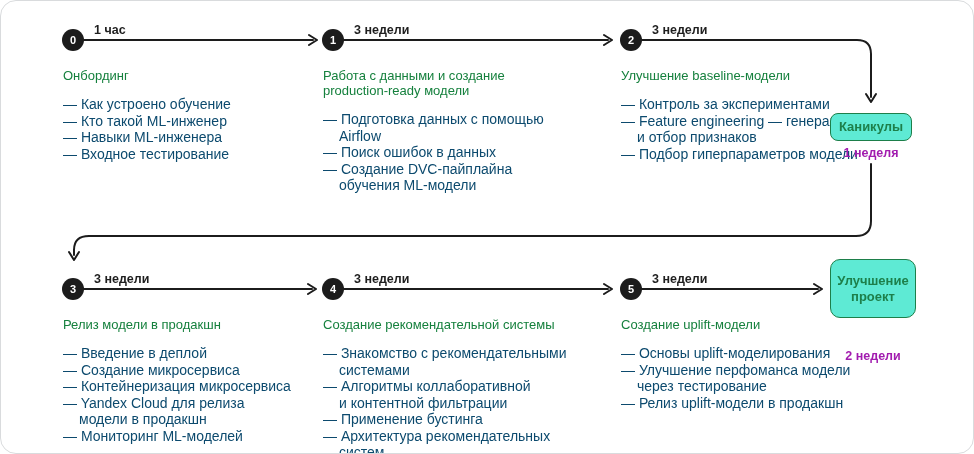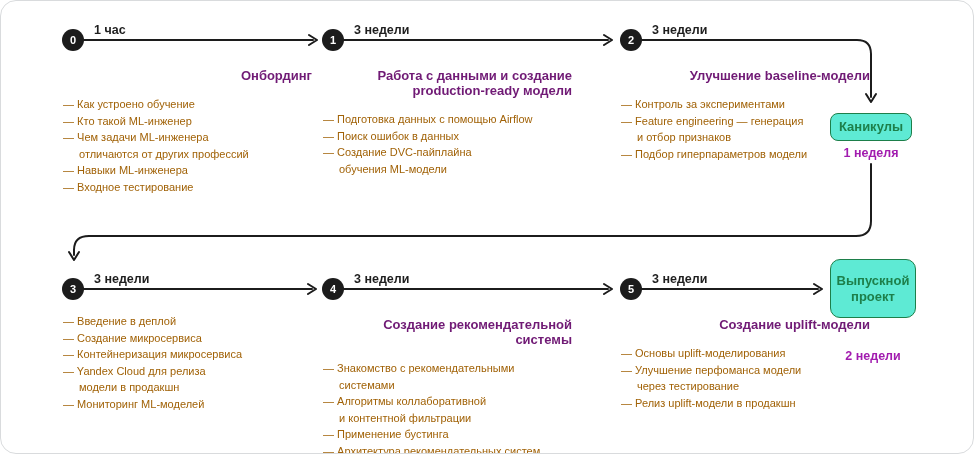--- a/index.html
+++ b/index.html
@@ -21,24 +21,24 @@
 
   .stage-head{position:relative;height:28px;}
   .node{
     position:absolute;left:0;top:6px;width:22px;height:22px;border-radius:50%;
     background:var(--line_black,#1c1c1c);color:#fff;font-size:11px;font-weight:bold;
     display:flex;align-items:center;justify-content:center;
   }
   .duration{position:absolute;left:32px;top:0;font-size:12.5px;font-weight:bold;color:#1f1f1f;text-align:center;}
 
   .stage-title{
-    margin:17px 0 0 1px;font-size:13px;font-weight:bold;color:#701a75;
-    line-height:15px;white-space:pre-line;text-align:right;
+    margin:17px 0 0 1px;font-size:13px;font-weight:normal;color:#15803d;
+    line-height:15px;white-space:pre-line;
   }
-  .stage-items{margin:13px 0 0 1px;font-size:11px;line-height:16.5px;color:#a16207;}
+  .stage-items{margin:13px 0 0 1px;font-size:14px;line-height:16.5px;color:#0c4a6e;}
   .item{padding-left:16px;text-indent:-16px;white-space:pre-line;}
 
   .milestone-box{
     position:absolute;box-sizing:border-box;background:#5eead4;
     border:1.5px solid var(--accent_green,#1d7f4a);color:var(--accent_green,#1d7f4a);
     font-size:13px;font-weight:bold;display:flex;align-items:center;justify-content:center;
     text-align:center;line-height:16px;white-space:pre-line;
   }
   .vacation-box{left:829px;top:112px;width:82px;height:28px;border-radius:8px;}
   .final-box{left:829px;top:258px;width:86px;height:59px;border-radius:10px;}
@@ -60,22 +60,20 @@
 
   <div class="stage s0">
     <div class="stage-head">
       <div class="node">0</div>
       <div class="duration">1 час</div>
     </div>
     <div class="stage-title">Онбординг</div>
     <div class="stage-items">
       <div class="item">— Как устроено обучение</div>
       <div class="item">— Кто такой ML-инженер</div>
-      <div class="item">— Чем задачи ML-инженера
-отличаются от других профессий</div>
       <div class="item">— Навыки ML-инженера</div>
       <div class="item">— Входное тестирование</div>
     </div>
   </div>
 
   <div class="stage s1">
     <div class="stage-head">
       <div class="node">1</div>
       <div class="duration">3 недели</div>
     </div>
@@ -106,20 +104,21 @@
   <div class="milestone-box vacation-box">
     <span>Каникулы</span>
   </div>
   <div class="milestone-duration vacation-duration">1 неделя</div>
 
   <div class="stage s3">
     <div class="stage-head">
       <div class="node">3</div>
       <div class="duration">3 недели</div>
     </div>
+    <div class="stage-title">Релиз модели в продакшн</div>
     <div class="stage-items">
       <div class="item">— Введение в деплой</div>
       <div class="item">— Создание микросервиса</div>
       <div class="item">— Контейнеризация микросервиса</div>
       <div class="item">— Yandex Cloud для релиза
 модели в продакшн</div>
       <div class="item">— Мониторинг ML-моделей</div>
     </div>
   </div>
 
@@ -147,18 +146,18 @@
     <div class="stage-title">Создание uplift-модели</div>
     <div class="stage-items">
       <div class="item">— Основы uplift-моделирования</div>
       <div class="item">— Улучшение перфоманса модели
 через тестирование</div>
       <div class="item">— Релиз uplift-модели в продакшн</div>
     </div>
   </div>
 
   <div class="milestone-box final-box">
-    <span>Выпускной
+    <span>Улучшение
 проект</span>
   </div>
   <div class="milestone-duration final-duration">2 недели</div>
 
 </div>
 
 </body></html>

